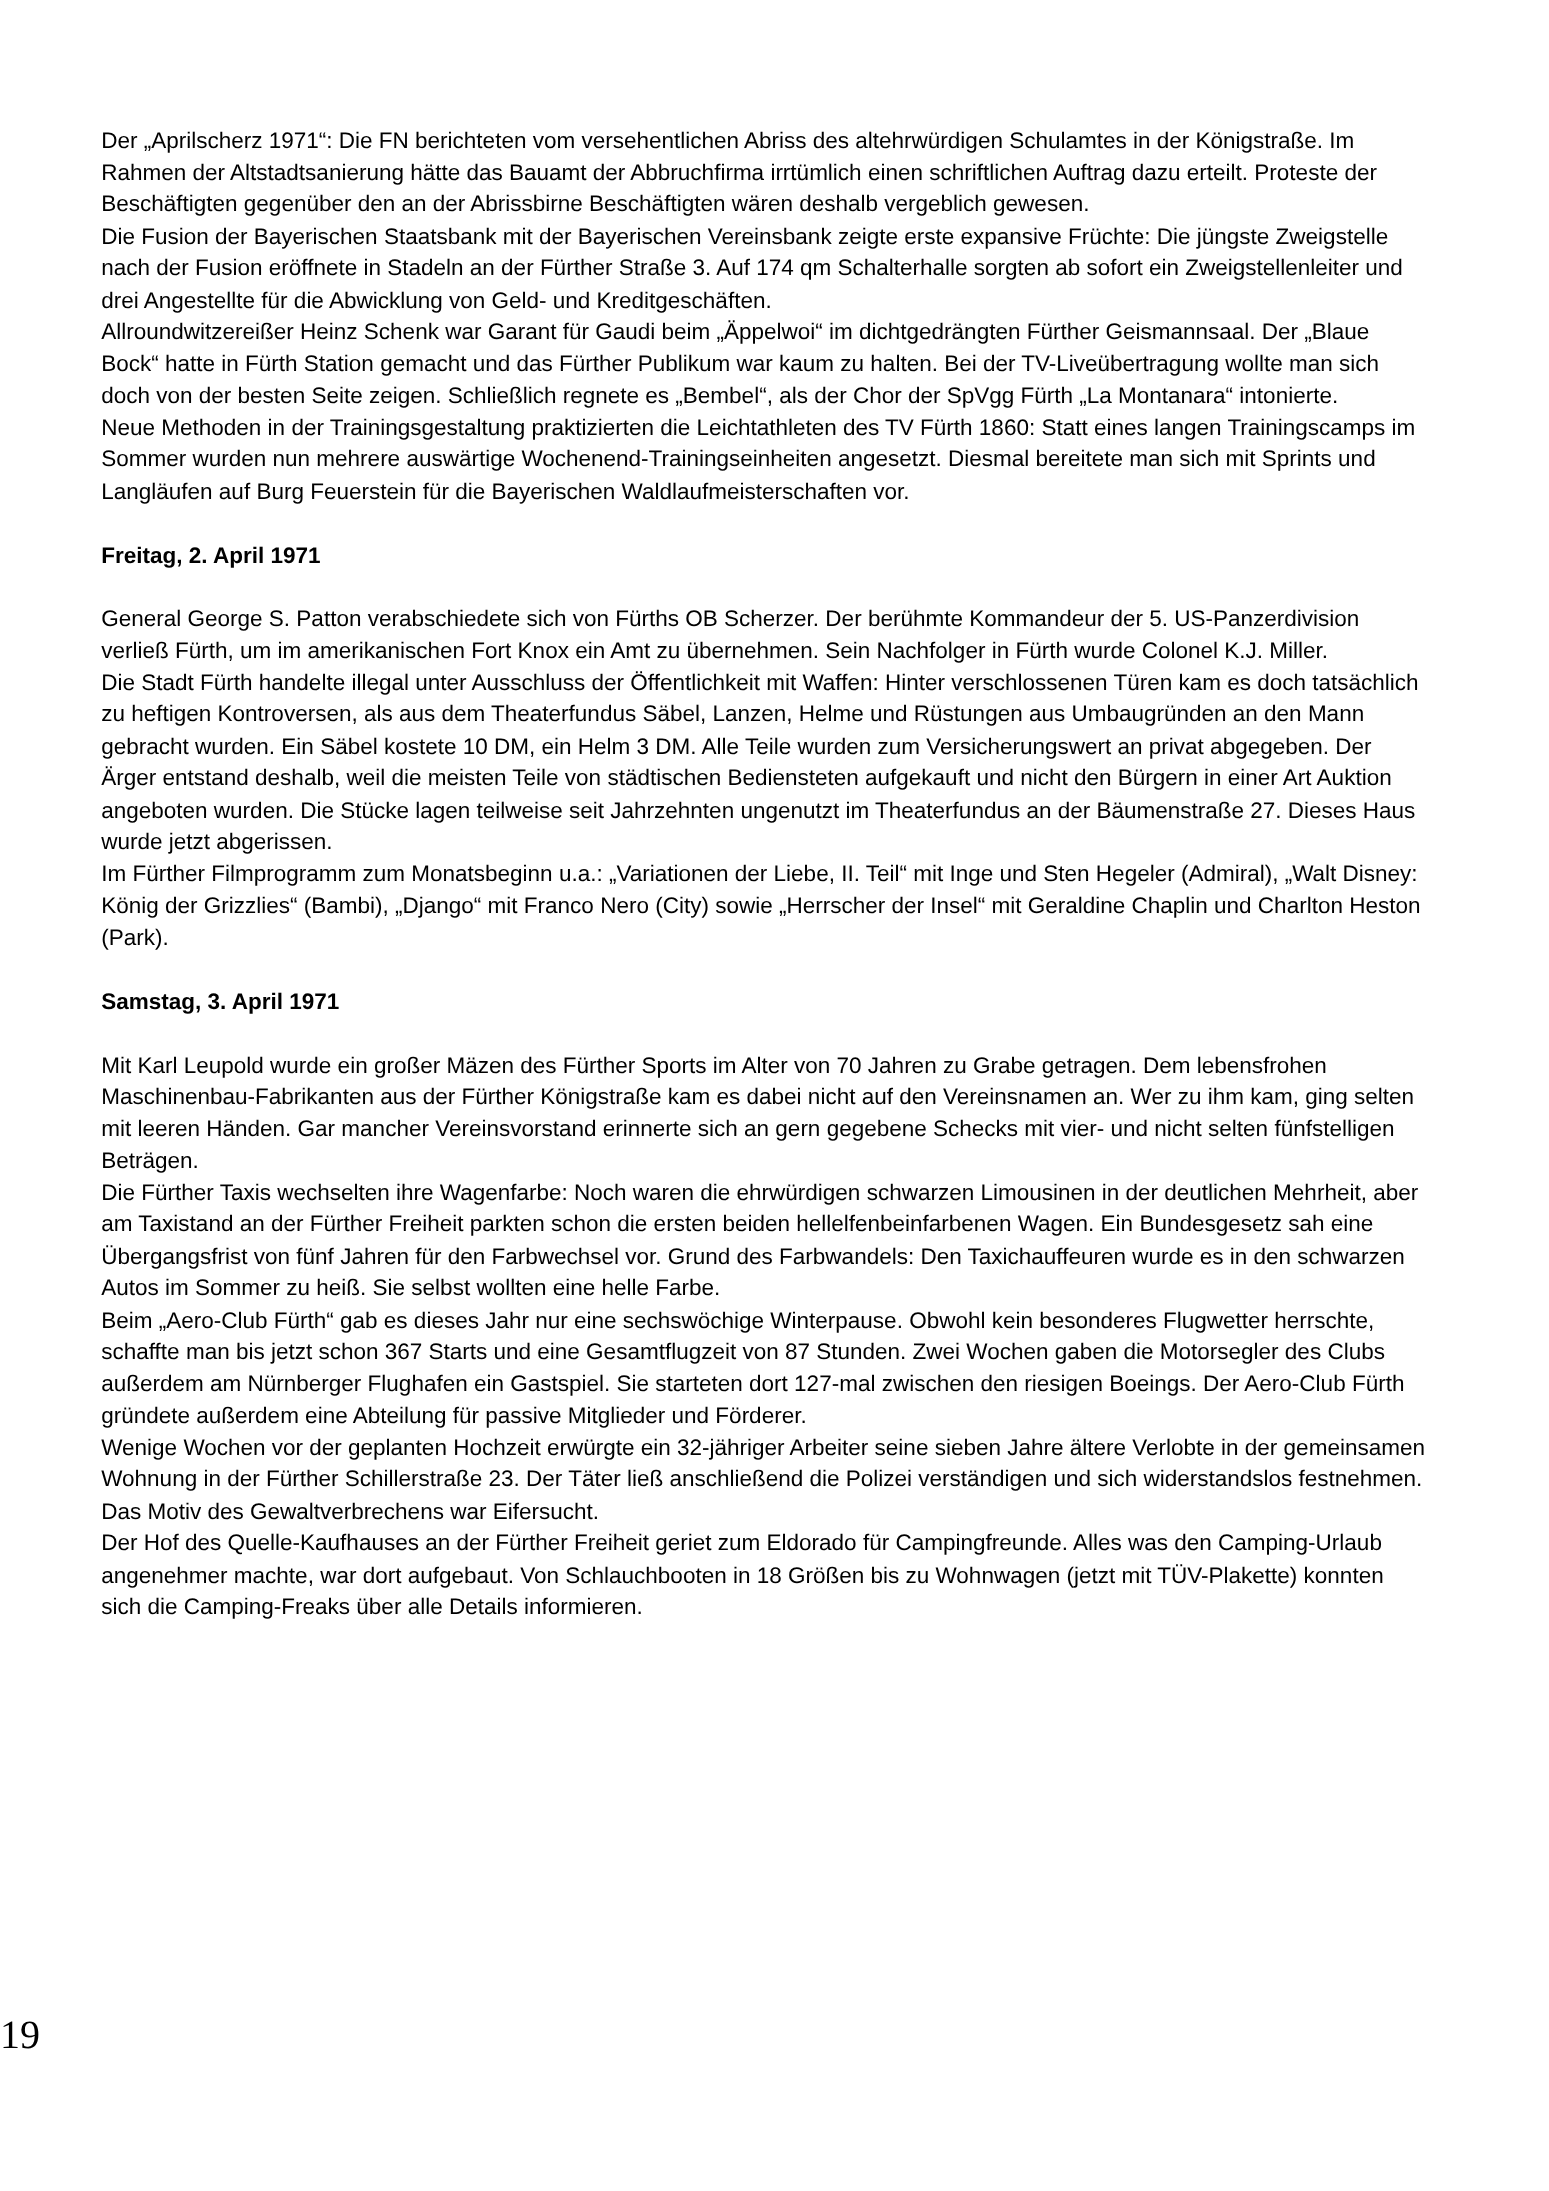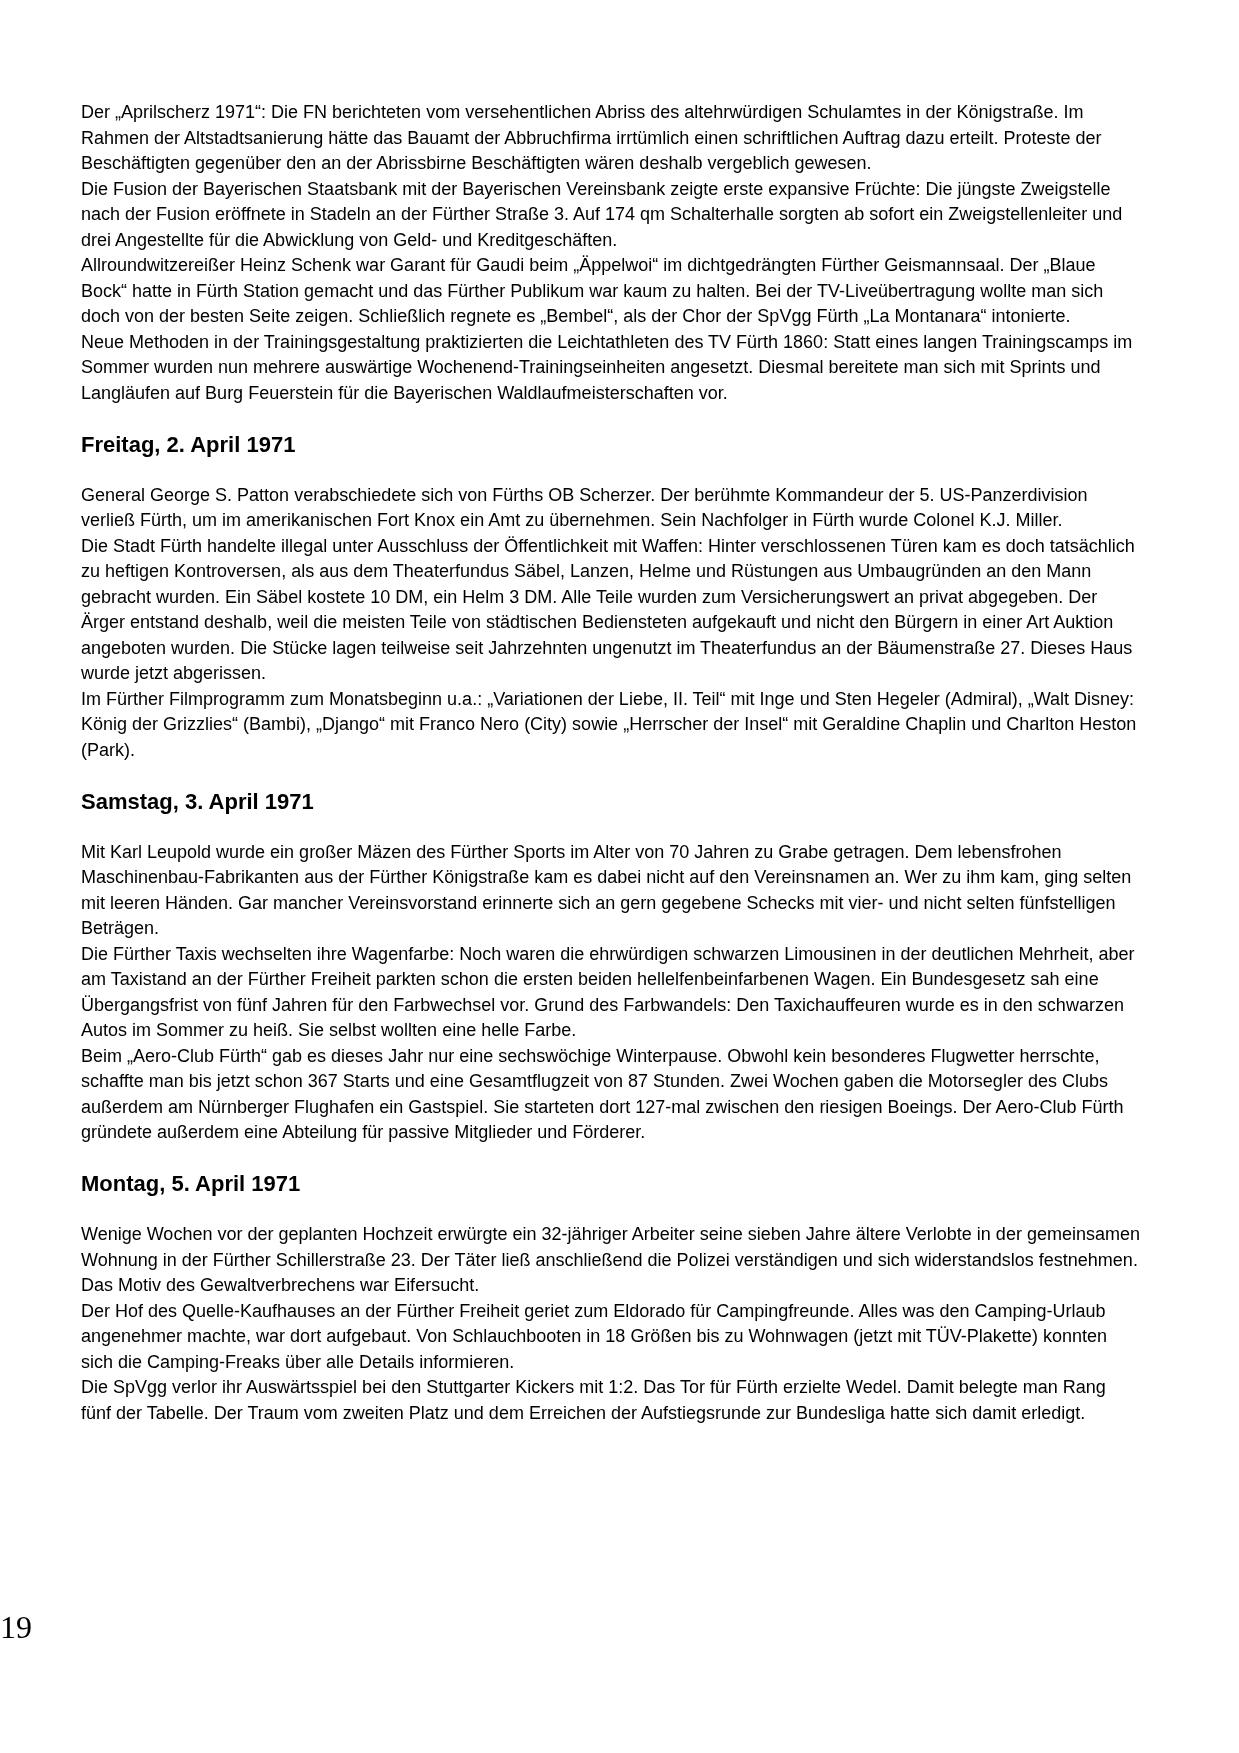--- a/index.html
+++ b/index.html
@@ -21,21 +21,21 @@
     font-size: 18px;
     line-height: 25.5px;
     text-align: left;
     color: #000000;
   }
   .doc-section p {
     margin: 0;
   }
   .doc-section h2.heading {
     font-family: "Liberation Sans", sans-serif;
-    font-size: 22px;
+    font-size: 18px;
     font-weight: bold;
     line-height: 25.5px;
     margin: 25.5px 0 25.5px 0;
   }
   .page-number {
     position: absolute;
     top: 1609px;
     left: 0;
     width: 100%;
     text-align: left;
@@ -66,22 +66,20 @@
     </section>
 
     <section class="doc-section">
       <h2 class="heading">Samstag, 3. April 1971</h2>
       <p>Mit Karl Leupold wurde ein großer Mäzen des Fürther Sports im Alter von 70 Jahren zu Grabe getragen. Dem lebensfrohen Maschinenbau-Fabrikanten aus der Fürther Königstraße kam es dabei nicht auf den Vereinsnamen an. Wer zu ihm kam, ging selten mit leeren Händen. Gar mancher Vereinsvorstand erinnerte sich an gern gegebene Schecks mit vier- und nicht selten fünfstelligen Beträgen.</p>
       <p>Die Fürther Taxis wechselten ihre Wagenfarbe: Noch waren die ehrwürdigen schwarzen Limousinen in der deutlichen Mehrheit, aber am Taxistand an der Fürther Freiheit parkten schon die ersten beiden hellelfenbeinfarbenen Wagen. Ein Bundesgesetz sah eine Übergangsfrist von fünf Jahren für den Farbwechsel vor. Grund des Farbwandels: Den Taxichauffeuren wurde es in den schwarzen Autos im Sommer zu heiß. Sie selbst wollten eine helle Farbe.</p>
       <p>Beim „Aero-Club Fürth“ gab es dieses Jahr nur eine sechswöchige Winterpause. Obwohl kein besonderes Flugwetter herrschte, schaffte man bis jetzt schon 367 Starts und eine Gesamtflugzeit von 87 Stunden. Zwei Wochen gaben die Motorsegler des Clubs außerdem am Nürnberger Flughafen ein Gastspiel. Sie starteten dort 127-mal zwischen den riesigen Boeings. Der Aero-Club Fürth gründete außerdem eine Abteilung für passive Mitglieder und Förderer.</p>
     </section>
 
     <section class="doc-section">
-      <h2 class="heading">Montag, 5. April 1971</h2>
       <p>Wenige Wochen vor der geplanten Hochzeit erwürgte ein 32-jähriger Arbeiter seine sieben Jahre ältere Verlobte in der gemeinsamen Wohnung in der Fürther Schillerstraße 23. Der Täter ließ anschließend die Polizei verständigen und sich widerstandslos festnehmen. Das Motiv des Gewaltverbrechens war Eifersucht.</p>
       <p>Der Hof des Quelle-Kaufhauses an der Fürther Freiheit geriet zum Eldorado für Campingfreunde. Alles was den Camping-Urlaub angenehmer machte, war dort aufgebaut. Von Schlauchbooten in 18 Größen bis zu Wohnwagen (jetzt mit TÜV-Plakette) konnten sich die Camping-Freaks über alle Details informieren.</p>
-      <p>Die SpVgg verlor ihr Auswärtsspiel bei den Stuttgarter Kickers mit 1:2. Das Tor für Fürth erzielte Wedel. Damit belegte man Rang fünf der Tabelle. Der Traum vom zweiten Platz und dem Erreichen der Aufstiegsrunde zur Bundesliga hatte sich damit erledigt.</p>
     </section>
 
   </main>
 
   <div class="page-number">19</div>
 </div>
 
 </body></html>

